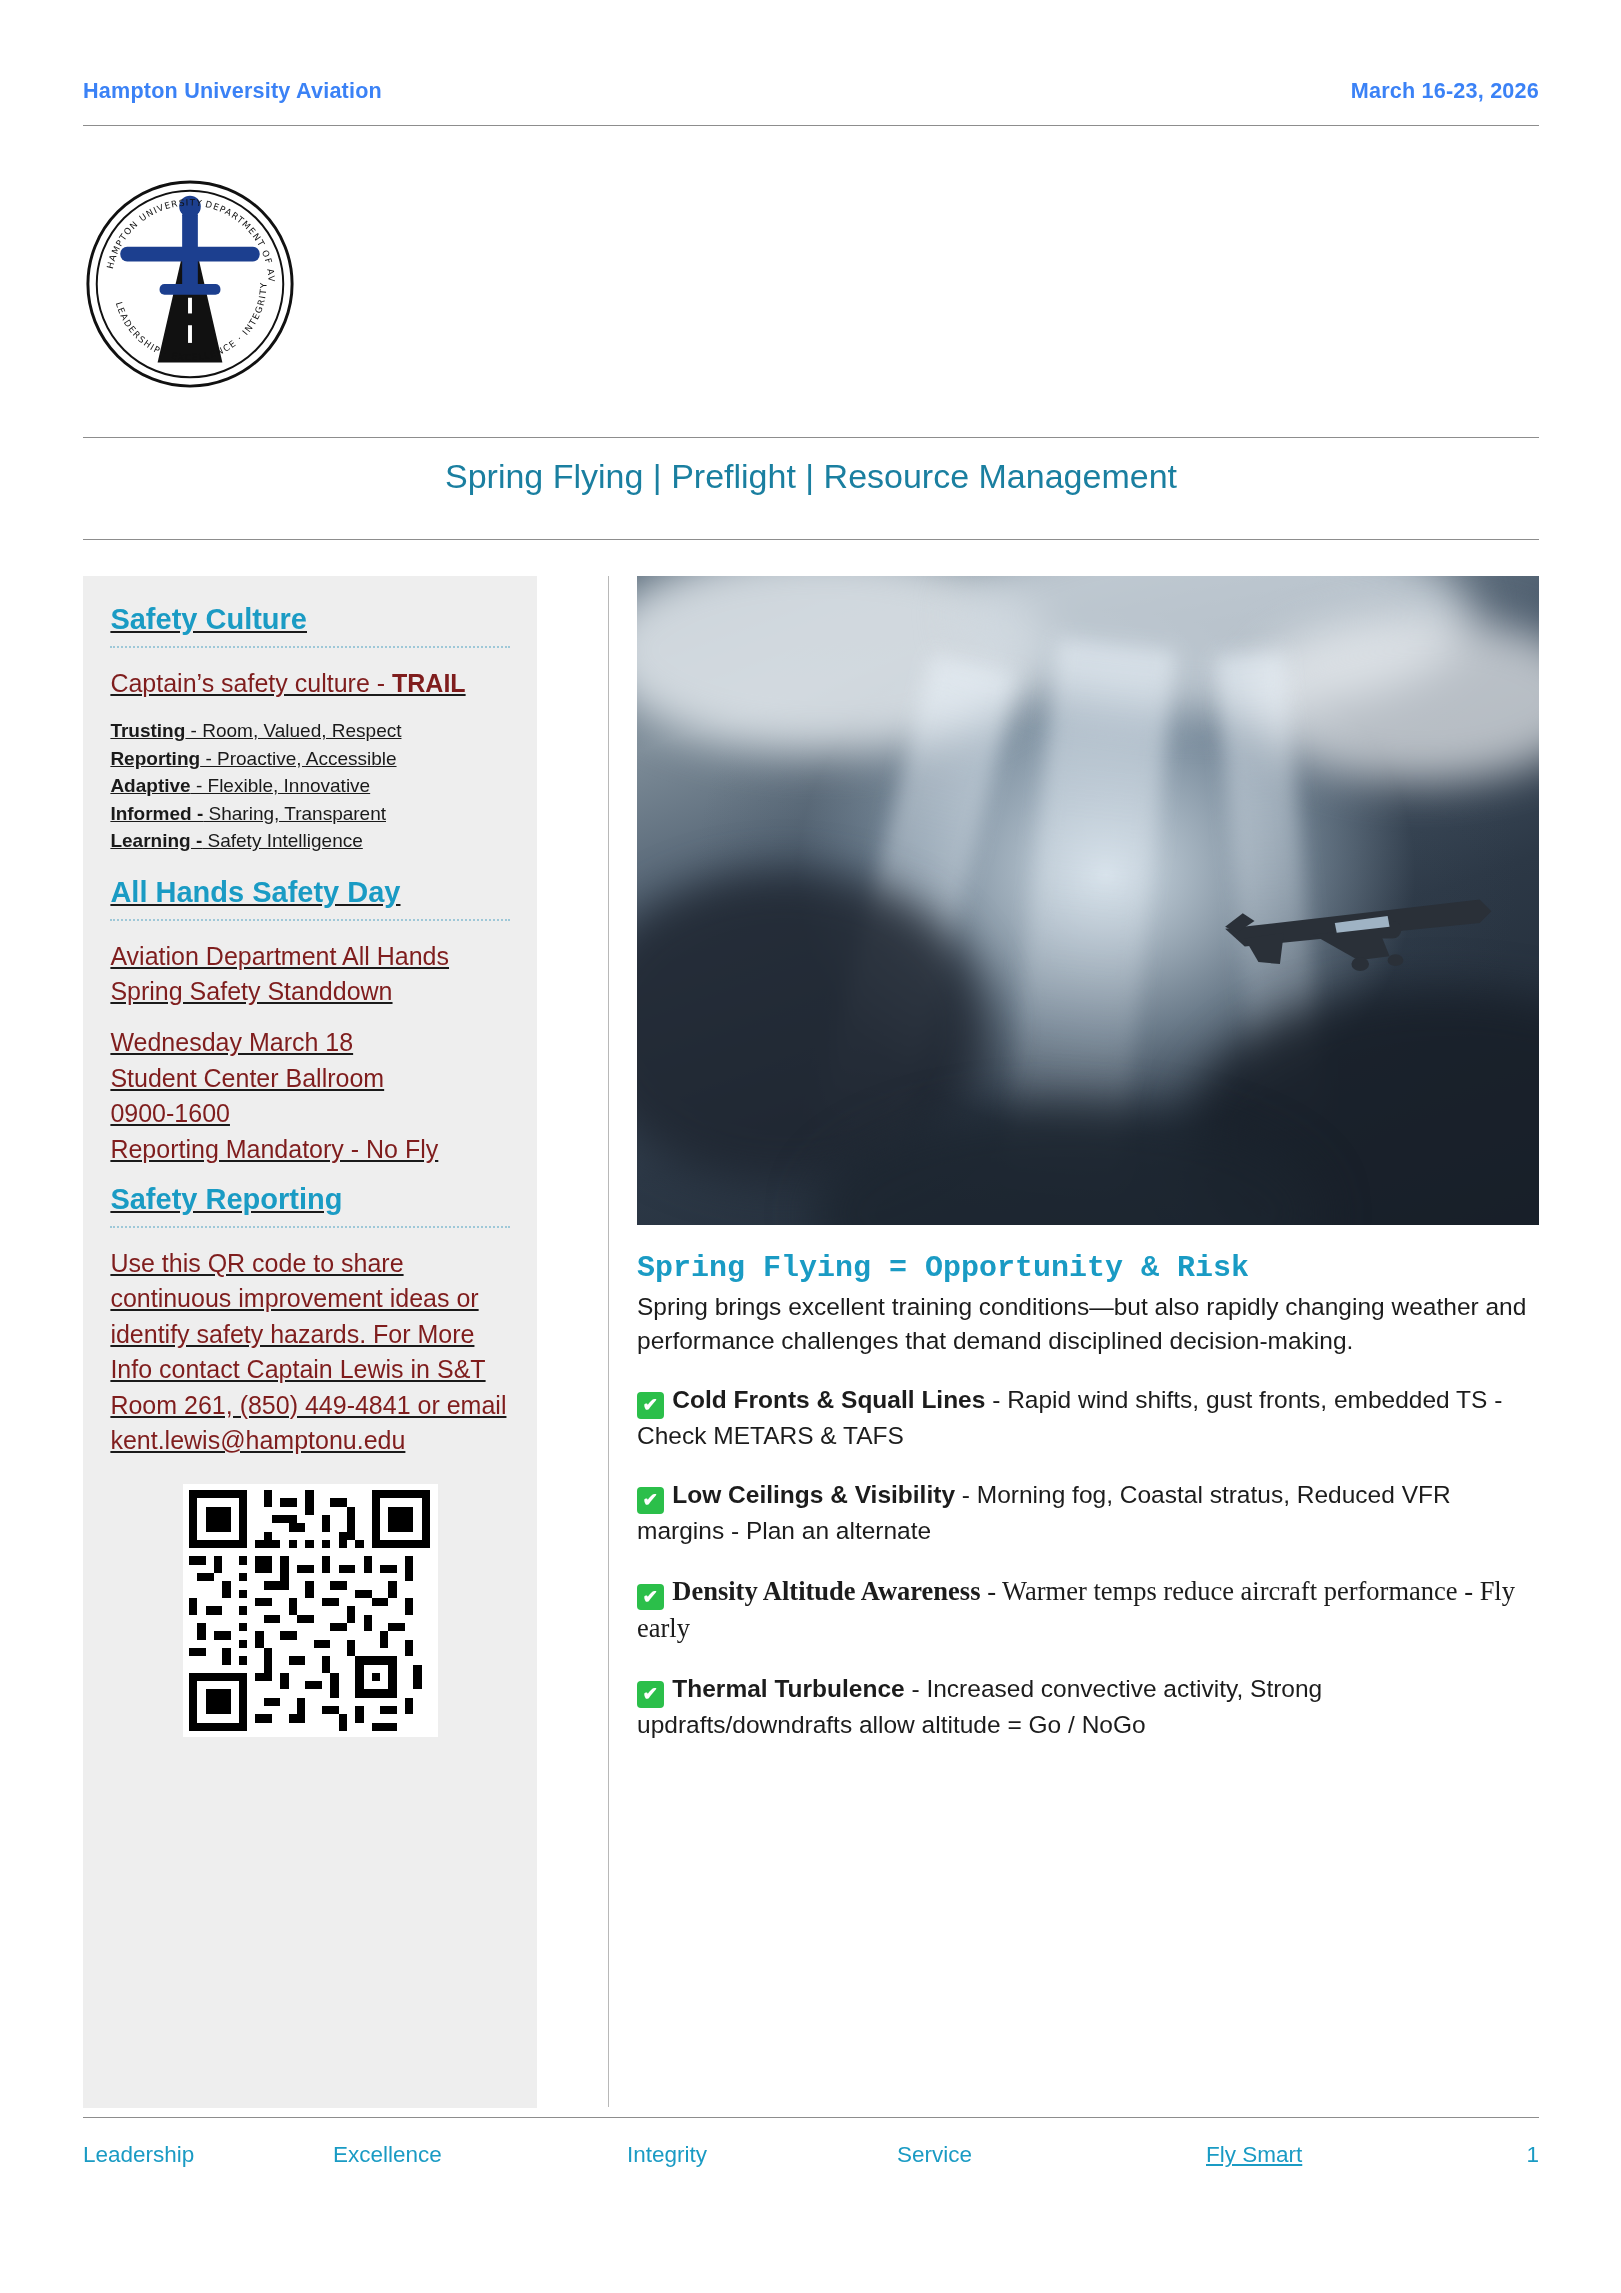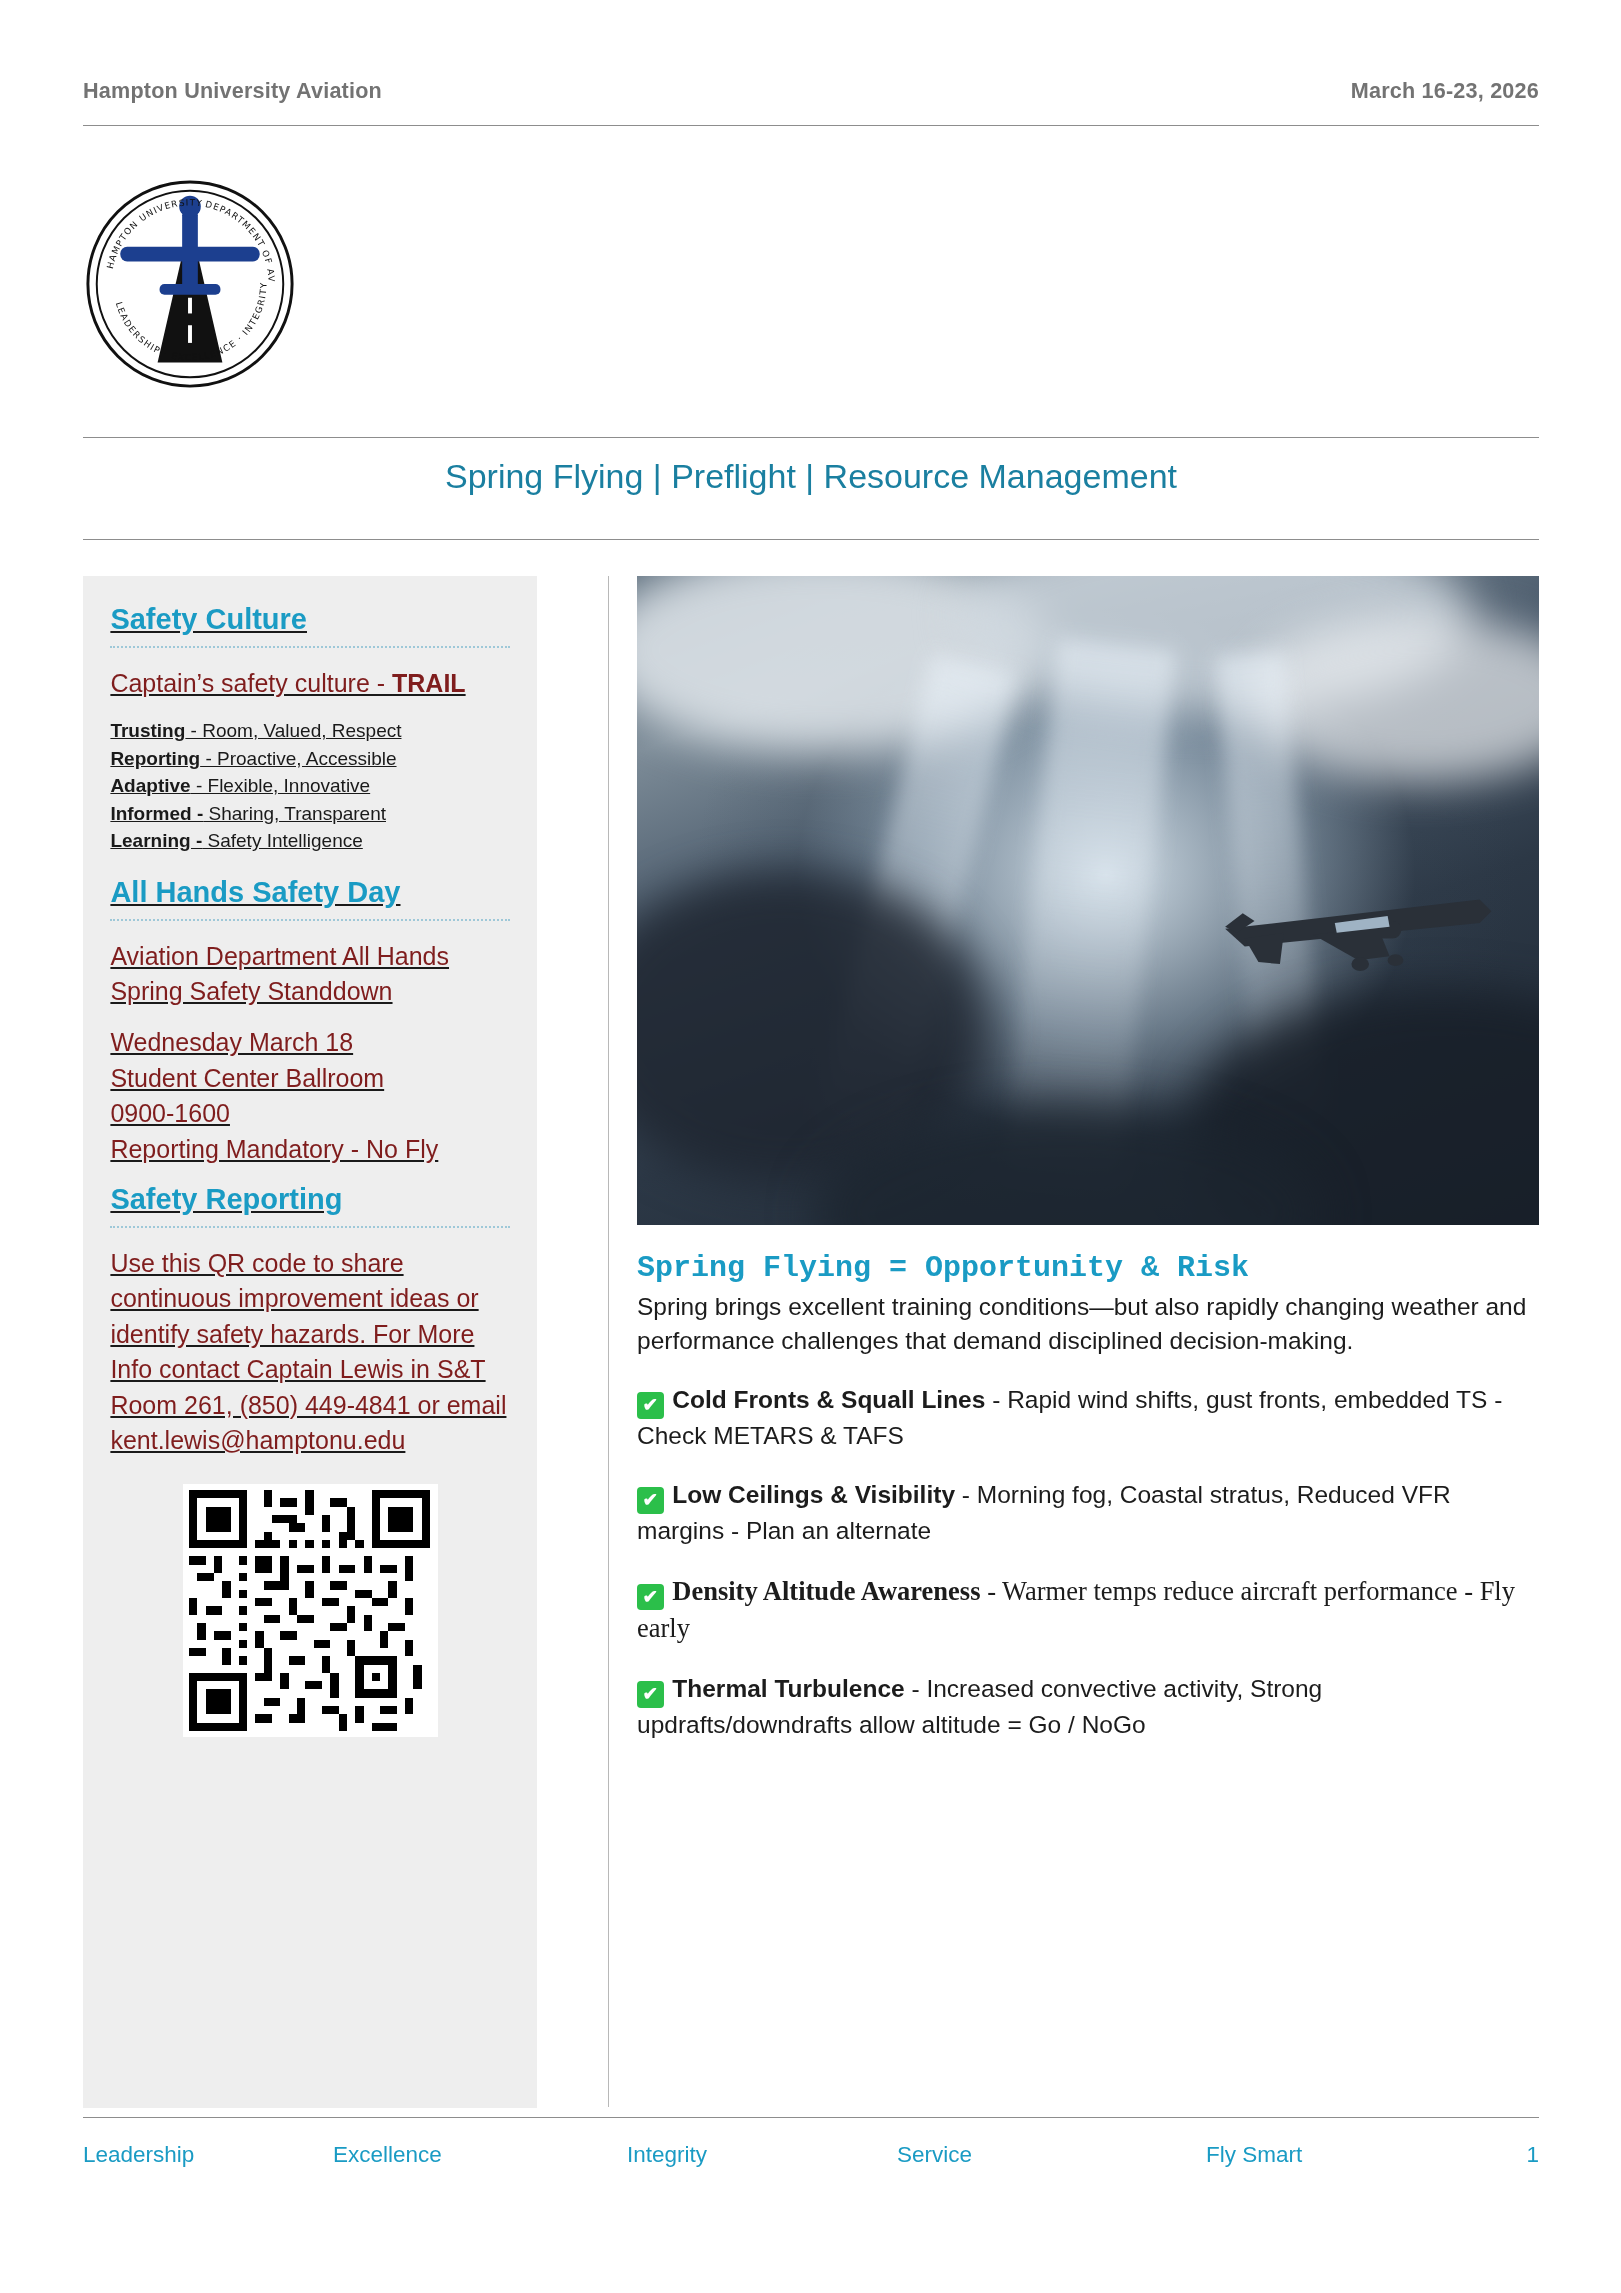--- a/index.html
+++ b/index.html
@@ -26,21 +26,21 @@
   .masthead-bar {
     position: absolute;
     left: 83px;
     top: 78px;
     width: 1456px;
     display: flex;
     justify-content: space-between;
     align-items: baseline;
     font-size: 21.6px;
     font-weight: bold;
-    color: #737373;
+    color: #3b82f6;
     letter-spacing: 0.2px;
   }
   .rule {
     position: absolute;
     background: #9b9b9b;
     height: 1px;
   }
   .rule-top { left: 83px; top: 125px; width: 1456px; background:#8d8d8d; }
   .rule-mid { left: 83px; top: 437px; width: 1456px; background:#8d8d8d; }
   .rule-bottom { left: 83px; top: 539px; width: 1456px; background:#8d8d8d; }
@@ -229,21 +229,21 @@
     display: flex;
     align-items: flex-end;
     font-size: 22.5px;
     color: #1a9bc4;
   }
   .footer span { display: inline-block; }
   .f1 { width: 250px; }
   .f2 { width: 294px; }
   .f3 { width: 270px; }
   .f4 { width: 309px; }
-  .f5 { flex: 1; }
+  .f5 { flex: 1; text-decoration: underline; }
   .pageno { font-weight: normal; }
 </style>
 </head>
 <body>
 
 <div class="page">
 
   <div class="masthead-bar">
     <span>Hampton University Aviation</span>
     <span>March 16-23, 2026</span>

